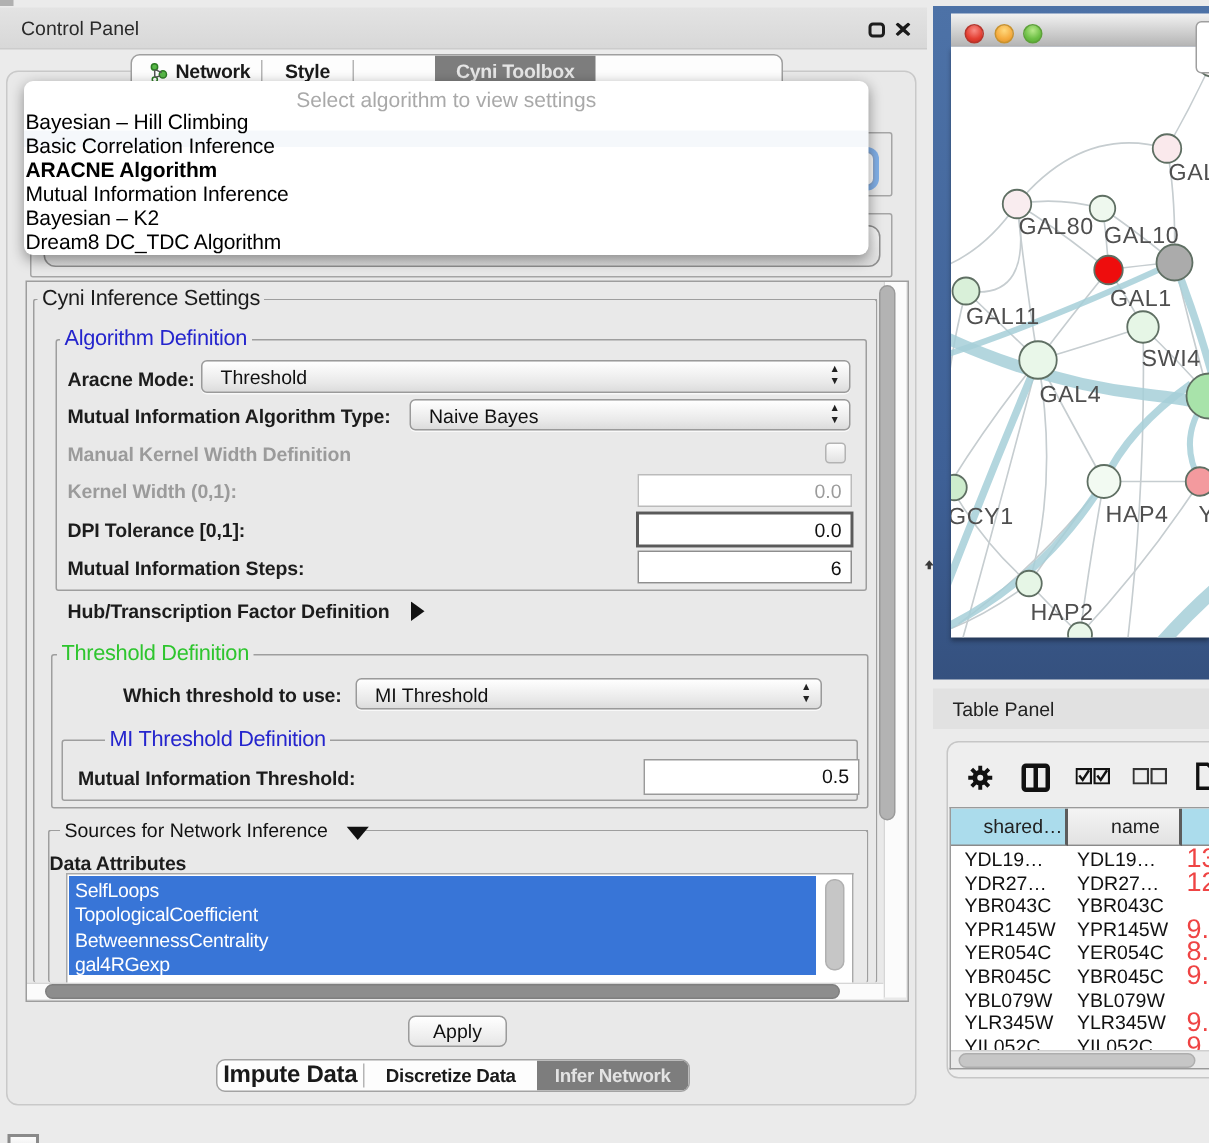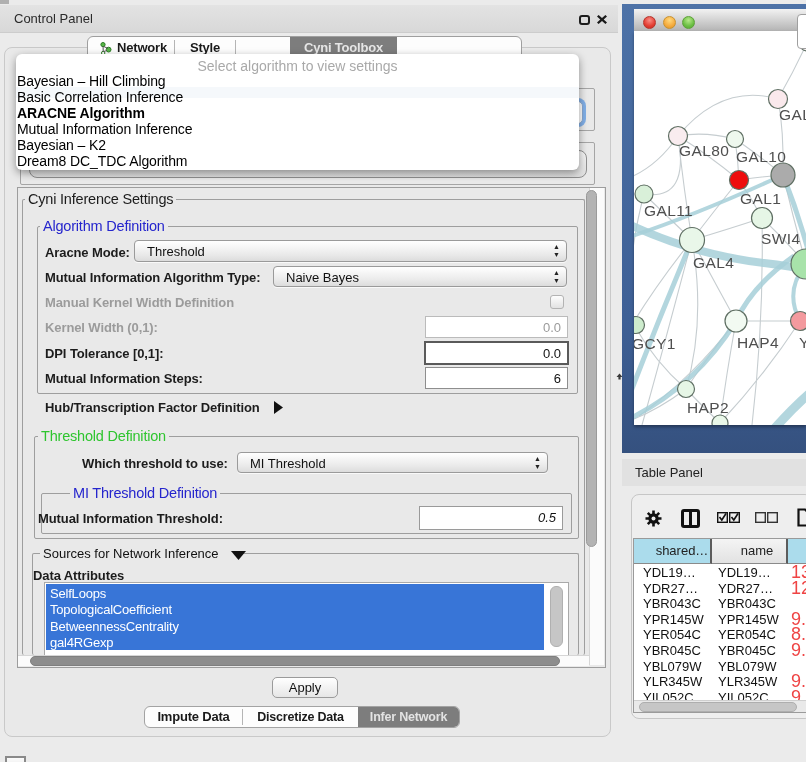--- a/index.html
+++ b/index.html
@@ -120,42 +120,42 @@
 </div>
 <div class="ab lbl" style="left:82px;top:456px;">Which threshold to use:</div>
 <div class="ab combo" style="left:237px;top:452px;width:309px;height:19px;">
   <span class="ct">MI Threshold</span>
   <span class="arr">▲<br>▼</span>
 </div>
 
 <div class="grp" style="left:41px;top:493px;width:529px;height:39px;">
   <div class="gtitle" style="left:0;color:#2525cd;margin-left:28px;">MI Threshold Definition</div>
 </div>
-<div class="ab lbl" style="left:38px;top:511px;">Mutual Information Threshold:</div>
-<div class="field" style="left:419px;top:506px;width:142px;height:22px;border-color:#9a9a9a;font-style:italic;">
+<div class="ab lbl" style="left:52px;top:511px;">Mutual Information Threshold:</div>
+<div class="field" style="left:429px;top:506px;width:142px;height:22px;border-color:#9a9a9a;">
       <span>0.5</span>
     </div>
 
 <div class="grp" style="left:32px;top:553px;width:545px;height:101px;border-bottom:none;">
   <div class="gtitle" style="left:7px;top:-8px;color:#111;font-size:13px;letter-spacing:0;">Sources for Network Inference &nbsp;&nbsp;&nbsp;</div>
 </div>
 <svg class="ab" style="left:231px;top:551px;" width="15" height="9" viewBox="0 0 15 9">
       <path d="M0 0 L15 0 L7.5 9 Z" fill="#111"></path>
     </svg>
 <div class="ab lbl" style="left:33px;top:568px;">Data Attributes</div>
 <div class="ab" style="left:44px;top:582px;width:523px;height:72px;background:#ffffff;border:1px solid #a9a9a9;border-bottom:none;overflow:hidden;">
   <div style="position:absolute;left:1px;top:1px;width:498px;height:66px;background:#3875d7;"></div>
   <div style="position:absolute;left:5px;top:3px;font-size:13px;line-height:16.4px;color:#ffffff;letter-spacing:-0.2px;">SelfLoops<br>TopologicalCoefficient<br>BetweennessCentrality<br>gal4RGexp</div>
   <div style="position:absolute;left:505px;top:3px;width:11px;height:59px;background:#c6c6c6;border:1px solid #b0b0b0;border-radius:6px;"></div>
 </div>
 
 <div class="ab" style="left:272px;top:677px;width:64px;height:19px;background:linear-gradient(#ffffff,#e6e6e6);border:1px solid #9b9b9b;border-radius:5px;text-align:center;font-size:13px;color:#111;line-height:19px;">Apply</div>
 
 <div class="ab" style="left:144px;top:706px;width:314px;height:20px;background:#fdfdfd;border:1px solid #a3a3a3;border-radius:6px;overflow:hidden;">
-  <div class="tab" style="left:0;width:97px;height:20px;line-height:20px;font-size:13px;">Impute Data</div>
+  <div class="tab" style="left:0;width:97px;height:20px;line-height:20px;font-size:16px;">Impute Data</div>
   <div class="sep" style="left:97px;top:2px;height:16px;"></div>
   <div class="tab" style="left:98px;width:115px;height:20px;line-height:20px;font-size:12.5px;">Discretize Data</div>
   <div class="tab" style="left:213px;width:101px;height:20px;line-height:20px;font-size:12.5px;background:#7d7d7d;color:#e3e3e3;">Infer Network</div>
 </div>
 
 <div class="ab" style="left:5px;top:756px;width:17px;height:10px;background:linear-gradient(#fcfcfc,#e8e8e8);border:2px solid #8a8a8a;"></div>
 
 <svg class="ab" style="left:616px;top:373px;" width="7" height="7" viewBox="0 0 7 7">
       <path d="M0.5 4 L3.5 0.5 L6.5 4 L4.6 4 L4.6 6.5 L2.4 6.5 L2.4 4 Z" fill="#3a3a3a"></path>
     </svg>

